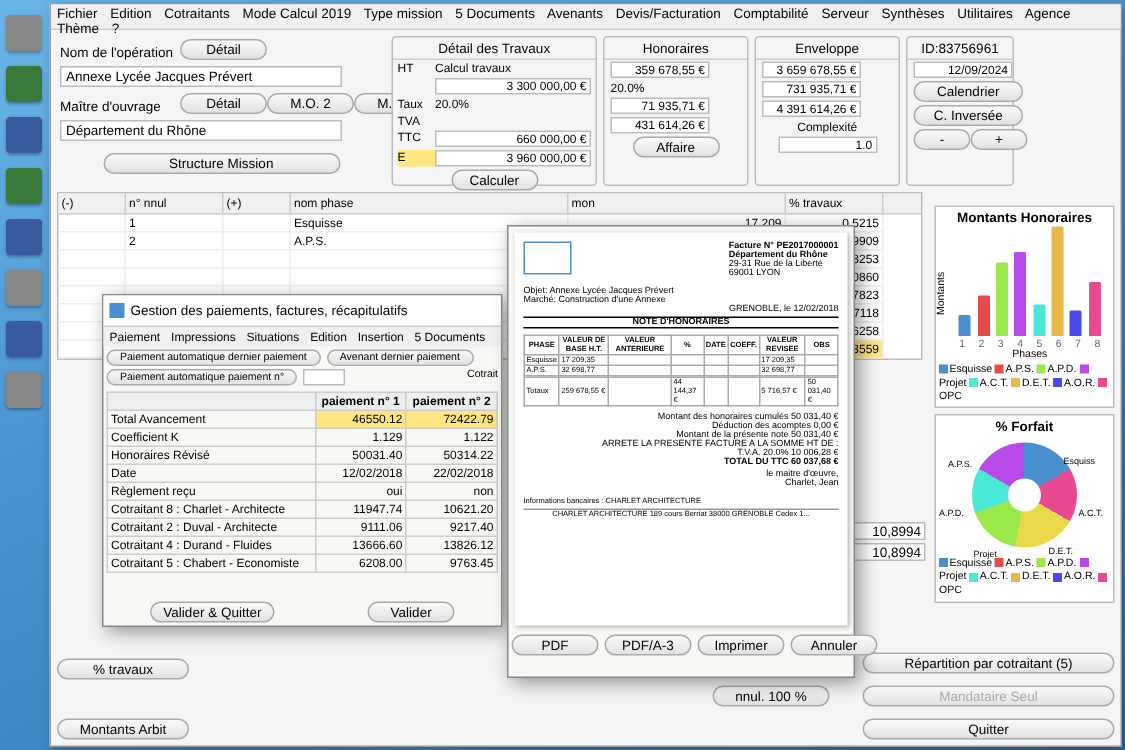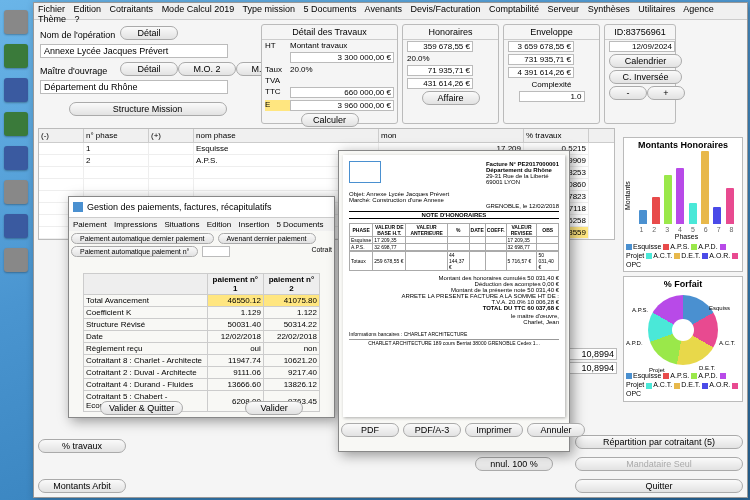--- a/index.html
+++ b/index.html
@@ -43,21 +43,21 @@
 .pie::after{content:"";position:absolute;left:24px;top:24px;width:22px;height:22px;background:#fff;border-radius:50%}
 .legend{font-size:7px;padding:2px;line-height:1.3}
 .legend span{display:inline-block;width:6px;height:6px;margin-right:1px;vertical-align:middle}
 .dlg{position:absolute;background:#f8f8f5;border:1px solid #888;box-shadow:3px 3px 12px rgba(0,0,0,0.4);z-index:10}
 .dlg .dtb{height:16px;background:#fff;border-bottom:1px solid #ccc;padding:2px 4px;font-size:9px;display:flex;align-items:center}
 .dlg .dtb .dic{width:10px;height:10px;background:#4a90d0;margin-right:4px}
 .dlg .dtb .x{margin-left:auto;cursor:pointer;padding:0 4px}
 .paydlg{left:68px;top:196px;width:265px;height:220px}
 .paydlg .mnu{font-size:8px;padding:2px 4px;background:#f0f0f0}
 .paydlg .mnu span{margin-right:5px}
-.paytbl{font-size:8px;margin:14px}
+.paytbl{font-size:8px;margin:2px}
 .paytbl table{border-collapse:collapse;width:100%}
 .paytbl td,.paytbl th{border:1px solid #ccc;padding:1px 2px;text-align:right}
 .paytbl th{background:#eee;text-align:center}
 .paytbl td:first-child{text-align:left}
 .prevdlg{left:338px;top:150px;width:230px;height:300px}
 .prevdlg .doc{background:#fff;margin:4px;height:250px;padding:6px;font-size:6px;overflow:hidden;box-shadow:1px 1px 3px rgba(0,0,0,0.3)}
 .prevdlg .bbar{display:flex;gap:4px;padding:2px}
 .botbtns{position:absolute;bottom:4px;right:4px;display:flex;gap:6px}
 .botbtns2{position:absolute;bottom:26px;right:4px;display:flex;gap:22px}
 .botbtns3{position:absolute;bottom:48px;right:4px;display:flex;gap:6px}
@@ -121,21 +121,21 @@
           </div>
     <div class="row" style="justify-content:center;margin-top:8px">
             <span class="btn" style="min-width:140px">Structure Mission</span>
           </div>
    </div>
 
    <div class="panel travbox">
     <div class="hdr">Détail des Travaux</div>
     <div class="lr">
             <span class="l">HT</span>
-            <span style="flex:1">Montant travaux</span>
+            <span style="flex:1">Calcul travaux</span>
           </div>
     <div class="lr">
             <span class="l"></span>
             <span class="val" style="flex:1">3 300 000,00 €</span>
           </div>
     <div class="lr">
             <span class="l">Taux</span>
             <span style="flex:1">20.0%</span>
           </div>
     <div class="lr">
@@ -206,21 +206,21 @@
     <div class="kvrow">
             <span class="btn" style="min-width:20px">-</span>
             <span class="btn" style="min-width:20px">+</span>
           </div>
    </div>
   </div>
 
   <div class="midgrid" style="width:575px">
    <div class="gh">
     <div style="width:40px">(-)</div>
-    <div style="width:60px">n° phase</div>
+    <div style="width:60px">n° nnul</div>
     <div style="width:40px">(+)</div>
     <div style="width:180px">nom phase</div>
     <div style="width:140px">mon</div>
     <div style="width:60px">% travaux</div>
    </div>
    <div id="gridrows">
           <div class="gr">
             <div style="width:40px"></div>
             <div style="width:60px">1</div>
             <div style="width:40px"></div>
@@ -387,29 +387,29 @@
             <tr>
               <th></th>
               <th>paiement n° 1</th>
               <th>paiement n° 2</th>
             </tr>
     </tbody>
           <tbody id="payrows">
             <tr>
               <td>Total Avancement</td>
               <td class="hl">46550.12</td>
-              <td class="hl">41075.80</td>
+              <td class="hl">72422.79</td>
             </tr>
             <tr>
               <td>Coefficient K</td>
               <td class="">1.129</td>
               <td class="">1.122</td>
             </tr>
             <tr>
-              <td>Structure Révisé</td>
+              <td>Honoraires Révisé</td>
               <td class="">50031.40</td>
               <td class="">50314.22</td>
             </tr>
             <tr>
               <td>Date</td>
               <td class="">12/02/2018</td>
               <td class="">22/02/2018</td>
             </tr>
             <tr>
               <td>Règlement reçu</td>

